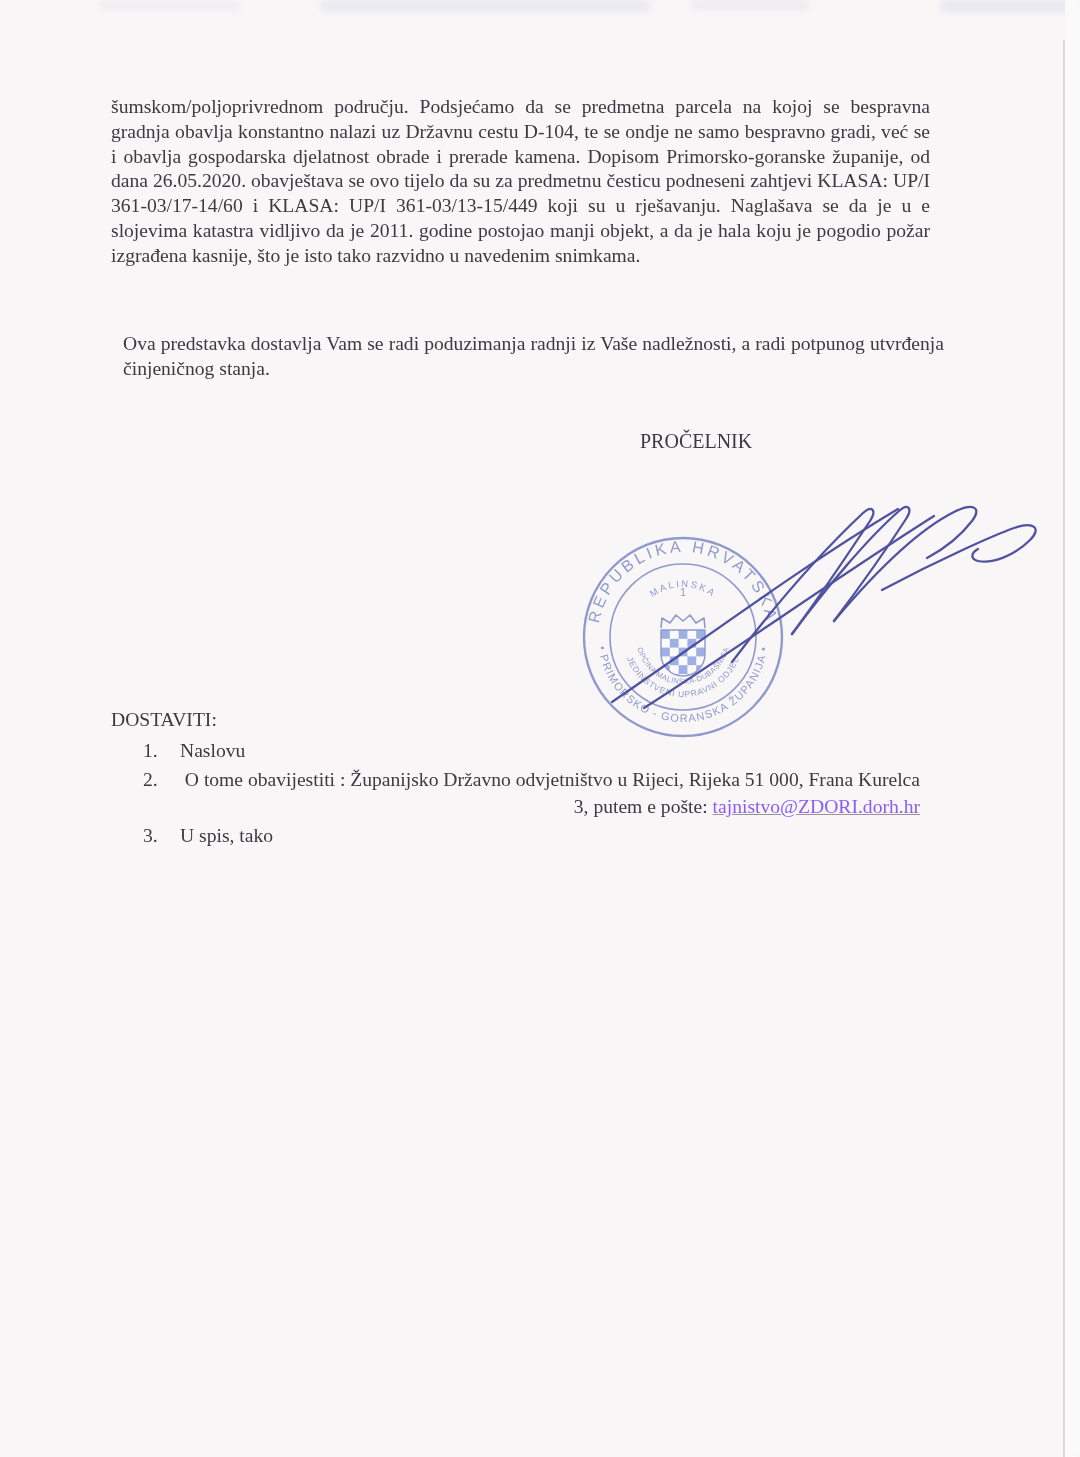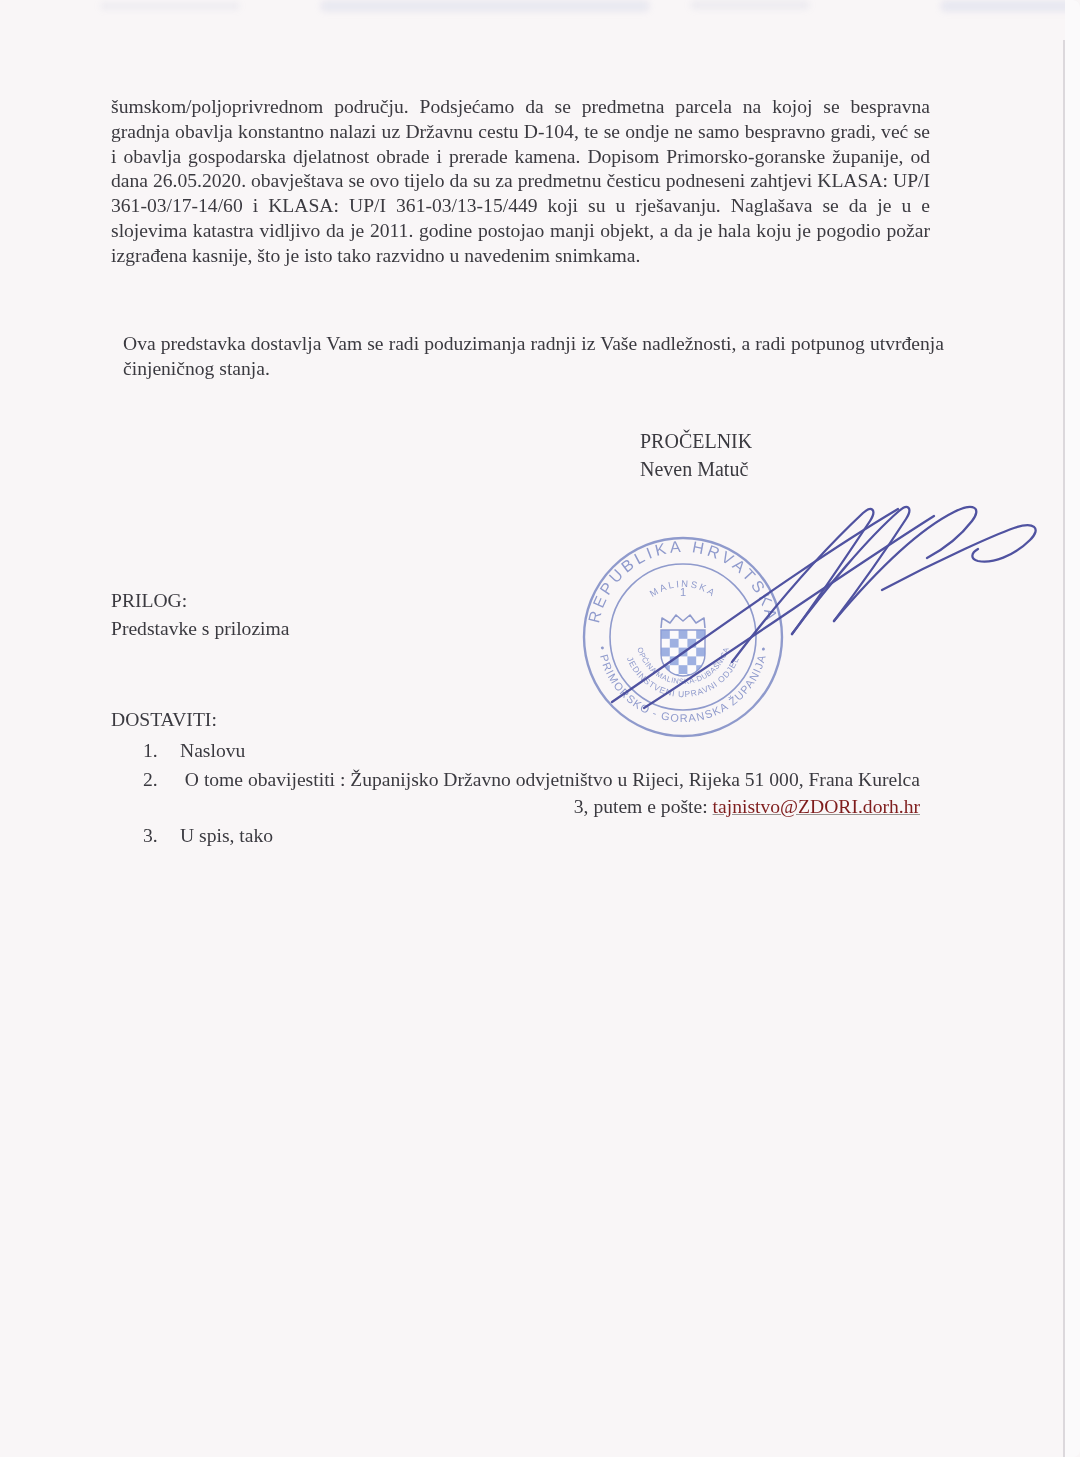--- a/index.html
+++ b/index.html
@@ -8,21 +8,21 @@
   .para{position:absolute;font-size:19.6px;line-height:24.8px;text-align:justify;color:#3b3a40;}
   #p1{left:111px;top:95px;width:819px;}
   #p2{left:123px;top:308px;width:821px;margin-top:24px;}
   .signer{position:absolute;left:640px;top:427px;width:290px;text-align:left;font-size:20px;line-height:28px;}
   .prilog{position:absolute;left:111px;top:587px;font-size:19.6px;line-height:28px;}
   .dostaviti-head{position:absolute;left:111px;top:709px;font-size:19.6px;font-family:Liberation Serif, serif;}
   .dlist{position:absolute;left:111px;top:737px;font-size:19.6px;line-height:27px;}
   .drow{display:flex;align-items:flex-start;margin-bottom:2px;}
   .dnum{width:37px;padding-left:32px;flex:0 0 auto;}
   .dtext{max-width:740px;text-align:right;}
-  .email-link{color:#7f1d1d;text-decoration:underline;text-decoration-color:#9a9592;}
+  .email-link{color:#8b5cf6;text-decoration:underline;text-decoration-color:#9a9592;}
   .sig-svg{position:absolute;left:582px;top:466px;z-index:5;}
   .stamp-svg{position:absolute;left:576px;top:530px;z-index:4;opacity:.92;filter:blur(.3px);}
   .stamp-text{font-family:"Liberation Sans", sans-serif;fill:#8793c9;}
   .edge-line{position:absolute;left:1063px;top:40px;width:2px;height:1417px;background:rgba(185,180,186,.45);}
   .edge-strip{position:absolute;left:1065px;top:0;width:15px;height:1457px;background:#fbfafb;}
   .smudge{position:absolute;border-radius:6px;filter:blur(3px);}
   .s1{left:100px;top:2px;width:140px;height:8px;background:rgba(150,160,200,.10);}
   .s2{left:320px;top:0;width:330px;height:12px;background:rgba(140,155,205,.14);}
   .s3{left:690px;top:0;width:120px;height:10px;background:rgba(150,160,200,.10);}
   .s4{left:940px;top:0;width:140px;height:12px;background:rgba(140,155,205,.15);}
@@ -38,21 +38,20 @@
     <div class="smudge s3"></div>
     <div class="smudge s4"></div>
   </div>
 
   <div class="para" id="p1">šumskom/poljoprivrednom području. Podsjećamo da se predmetna parcela na kojoj se bespravna gradnja obavlja konstantno nalazi uz Državnu cestu D-104, te se ondje ne samo bespravno gradi, već se i obavlja gospodarska djelatnost obrade i prerade kamena. Dopisom Primorsko-goranske županije, od dana 26.05.2020. obavještava se ovo tijelo da su za predmetnu česticu podneseni zahtjevi KLASA: UP/I 361-03/17-14/60 i KLASA: UP/I 361-03/13-15/449 koji su u rješavanju. Naglašava se da je u e slojevima katastra vidljivo da je 2011. godine postojao manji objekt, a da je hala koju je pogodio požar izgrađena kasnije, što je isto tako razvidno u navedenim snimkama.</div>
 
   <div class="para" id="p2">Ova predstavka dostavlja Vam se radi poduzimanja radnji iz Vaše nadležnosti, a radi potpunog utvrđenja činjeničnog stanja.</div>
 
   <div class="signer">
     <div>PROČELNIK</div>
-    <div>Neven Matuč</div>
   </div>
 
   <svg class="stamp-svg" width="214" height="214" viewBox="0 0 214 214">
     <defs>
       <path id="arcTopOuter" d="M22,107 A85,85 0 0 1 192,107" fill="none"></path>
       <path id="arcBotOuter" d="M22,107 A85,85 0 0 0 192,107" fill="none"></path>
       <path id="arcTown" d="M57,107 A50,50 0 0 1 157,107" fill="none"></path>
       <path id="arcRing1" d="M47,107 A60,60 0 0 0 167,107" fill="none"></path>
       <path id="arcRing2" d="M60,107 A47,47 0 0 0 154,107" fill="none"></path>
       <clipPath id="shieldClip">
@@ -106,24 +105,20 @@
     <g fill="none" stroke="#474a9c" stroke-width="2.3" stroke-linecap="round" opacity="0.95">
       <path d="M30,236 C110,182 220,100 316,43"></path>
       <path d="M62,242 C150,186 260,108 352,50"></path>
       <path d="M150,196 C200,130 248,78 281,47 C290,39 295,44 288,55 C262,94 234,136 210,168"></path>
       <path d="M210,168 C244,122 286,72 317,45 C326,37 331,42 324,53 C300,90 274,126 252,155"></path>
       <path d="M252,155 C300,98 340,62 372,46 C392,36 400,42 390,55 C377,72 360,84 345,92"></path>
       <path d="M300,124 C360,92 415,68 432,62 C452,55 460,62 448,74 C432,90 410,98 396,95 C388,93 389,87 396,83"></path>
     </g>
   </svg>
 
-  <div class="prilog">
-    <div>PRILOG:</div>
-    <div>Predstavke s prilozima</div>
-  </div>
 
   <div class="dostaviti-head">DOSTAVITI:</div>
 
   <div class="dlist">
     <div class="drow">
       <span class="dnum">1.</span>
       <span class="dtext">Naslovu</span>
     </div>
     <div class="drow">
       <span class="dnum">2.</span>

